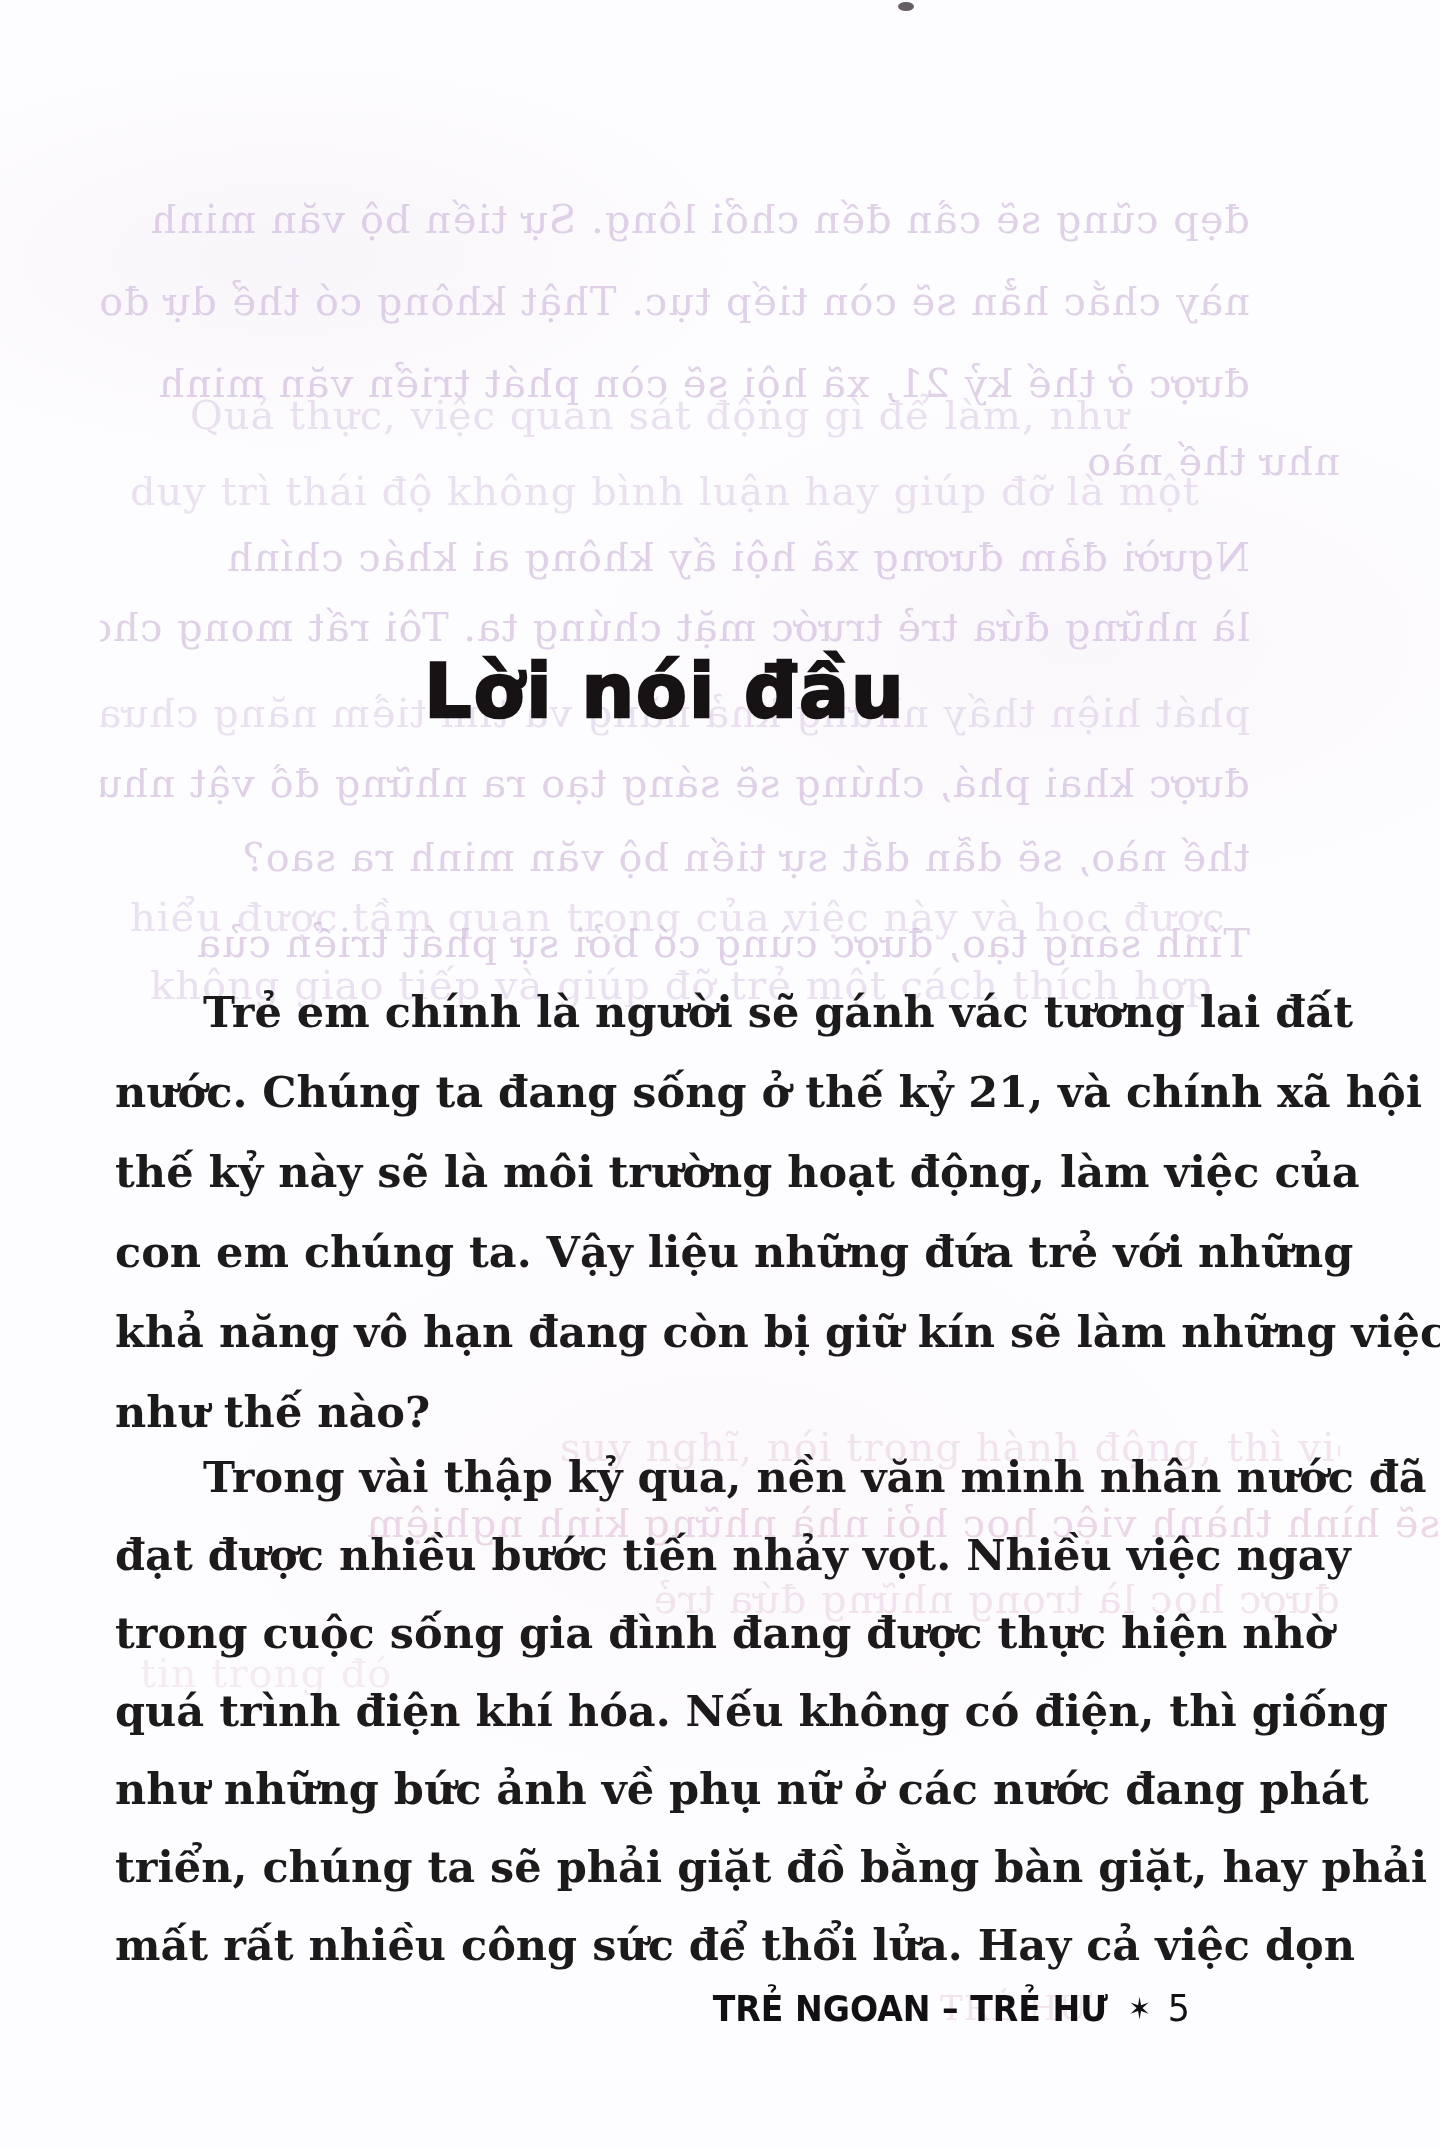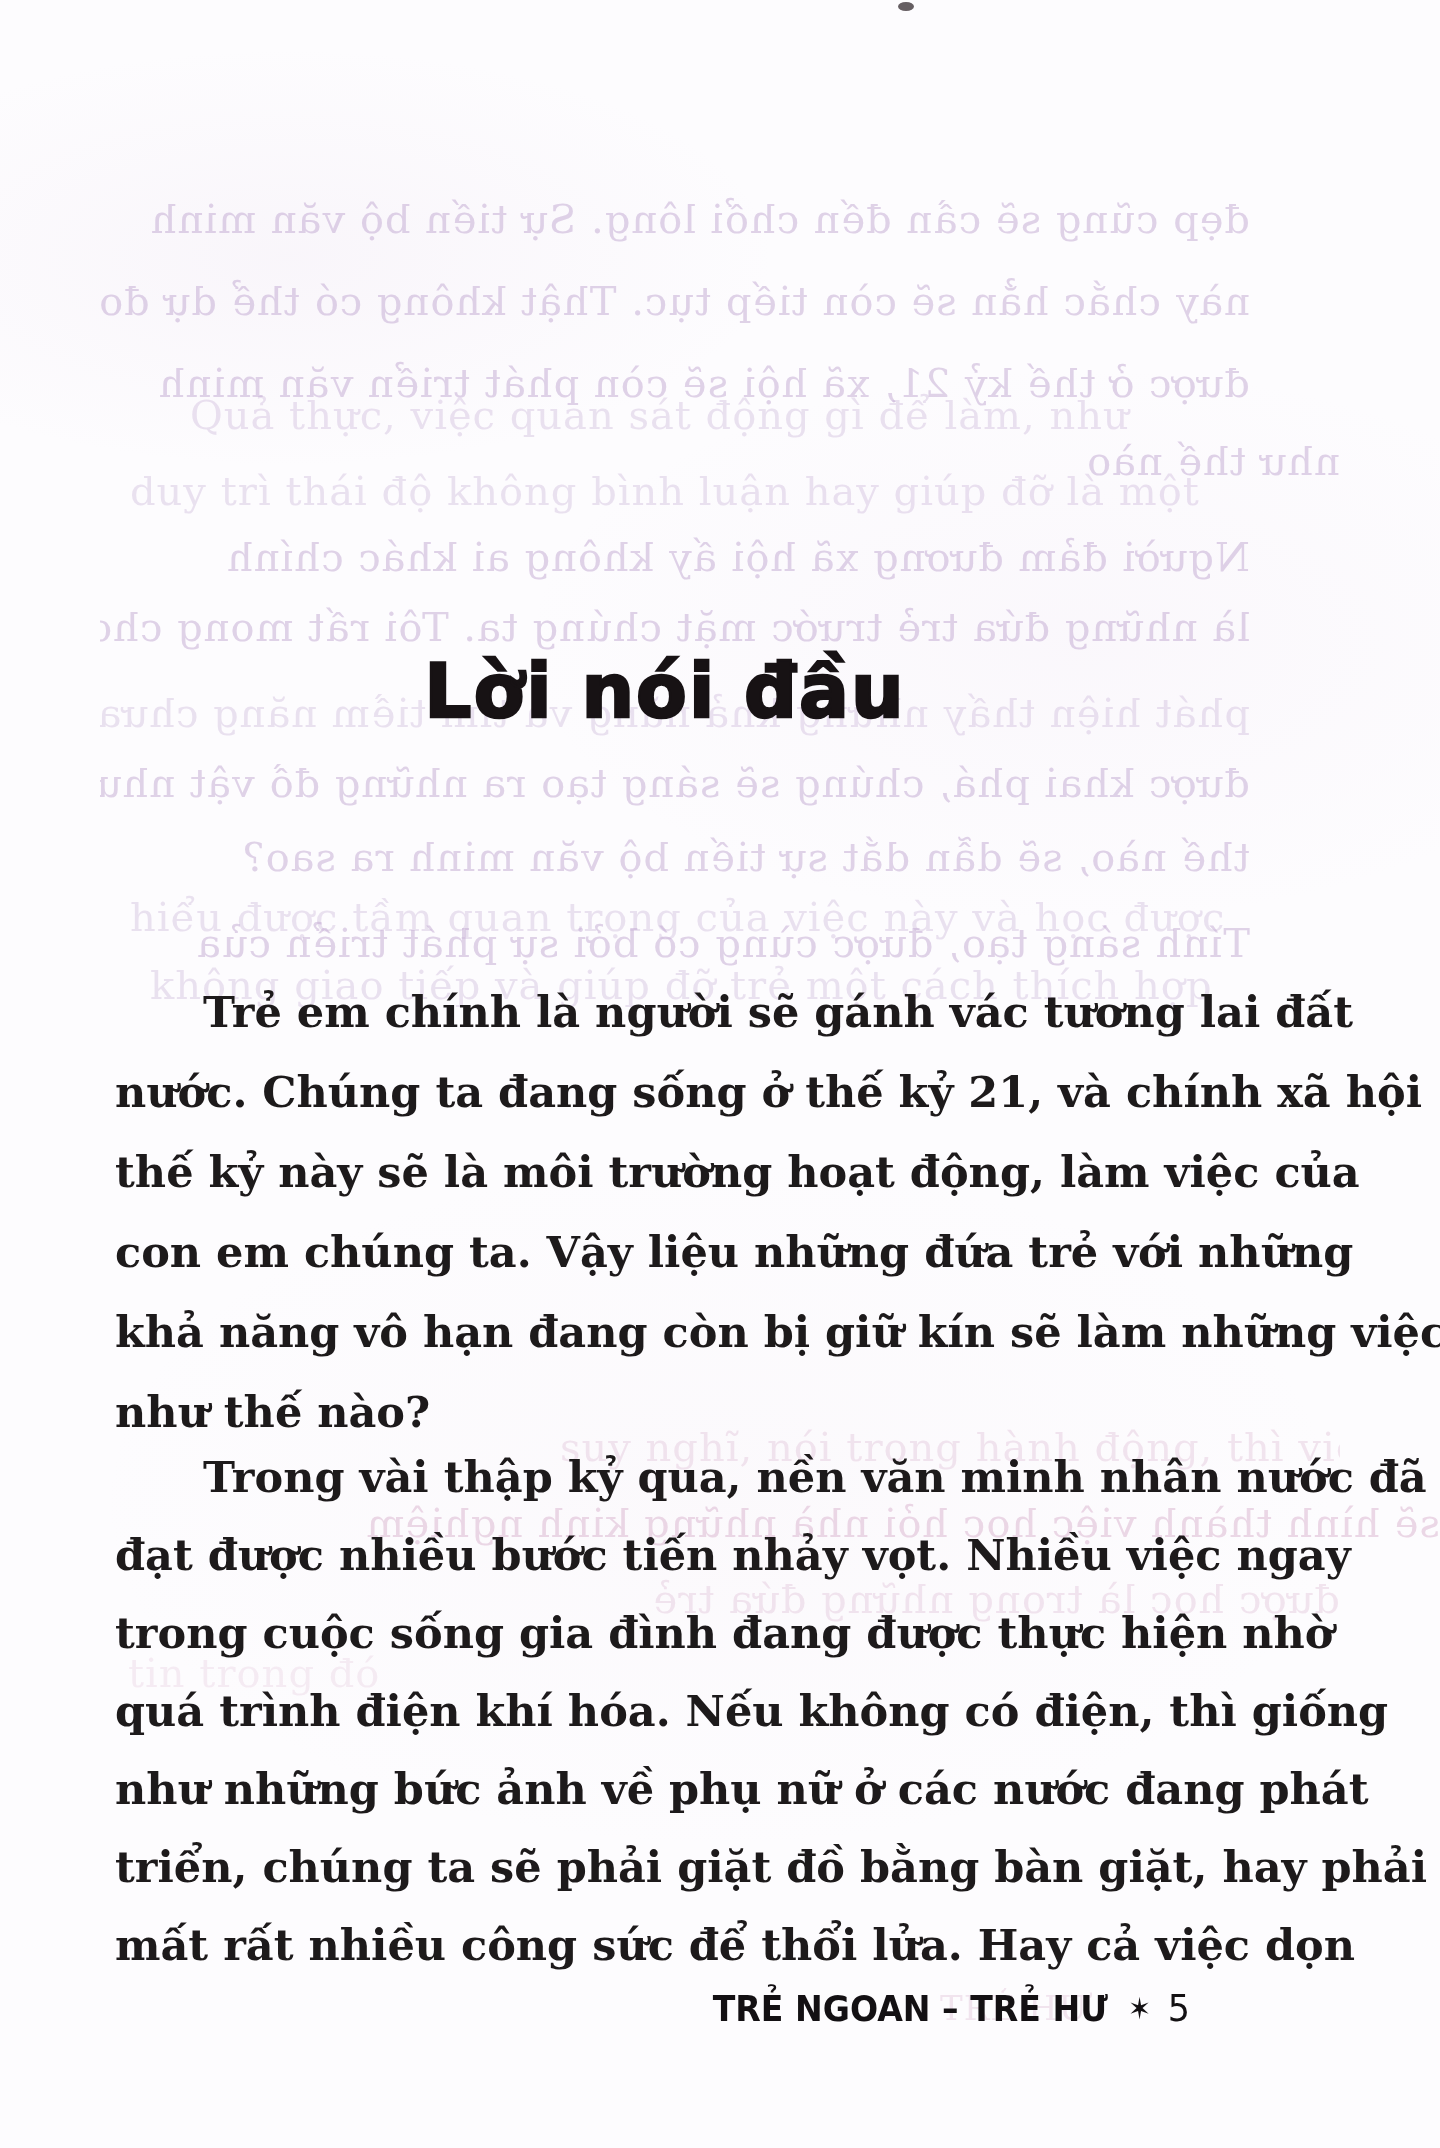--- a/index.html
+++ b/index.html
@@ -105,21 +105,21 @@
   <div class="ghost mir" style="top:604px;">là những đứa trẻ trước mặt chúng ta. Tôi rất mong cho</div>
   <div class="ghost mir faint" style="top:690px;">phát hiện thấy những khả năng và tìm tiềm năng chưa</div>
   <div class="ghost mir" style="top:760px;">được khai phá, chúng sẽ sáng tạo ra những đồ vật như</div>
   <div class="ghost mir" style="top:834px;">thế nào, sẽ dẫn dắt sự tiến bộ văn minh ra sao?</div>
   <div class="ghost faint" style="top:894px;left:130px;">hiểu được tầm quan trọng của việc này và học được</div>
   <div class="ghost mir" style="top:920px;">Tính sáng tạo, được cùng có bởi sự phát triển của</div>
   <div class="ghost faint" style="top:962px;left:150px;">không giao tiếp và giúp đỡ trẻ một cách thích hợp</div>
   <div class="ghost pink faint" style="top:1424px;left:560px;width:780px;">suy nghĩ, nói trong hành động, thì việc</div>
   <div class="ghost mir pink" style="top:1500px;left:290px;">sẽ hình thành việc học hỏi nhà những kinh nghiệm</div>
   <div class="ghost mir pink faint" style="top:1576px;left:340px;width:1000px;">được học là trong những đứa trẻ</div>
-  <div class="ghost pink xfaint" style="top:1650px;left:128px;">tin trong đó</div>
+  <div class="ghost pink xfaint" style="top:1650px;left:140px;">tin trong đó</div>
   <div class="ghost pink faint" style="top:1988px;left:940px;width:320px;font-size:34px;">TRẺ HƯ</div>
 
   <div class="speck"></div>
 
   <div class="title">Lời nói đầu</div>
 
   <div class="para" id="para1">
     <div class="ln indent">Trẻ em chính là người sẽ gánh vác tương lai đất</div>
     <div class="ln">nước. Chúng ta đang sống ở thế kỷ 21, và chính xã hội</div>
     <div class="ln">thế kỷ này sẽ là môi trường hoạt động, làm việc của</div>

